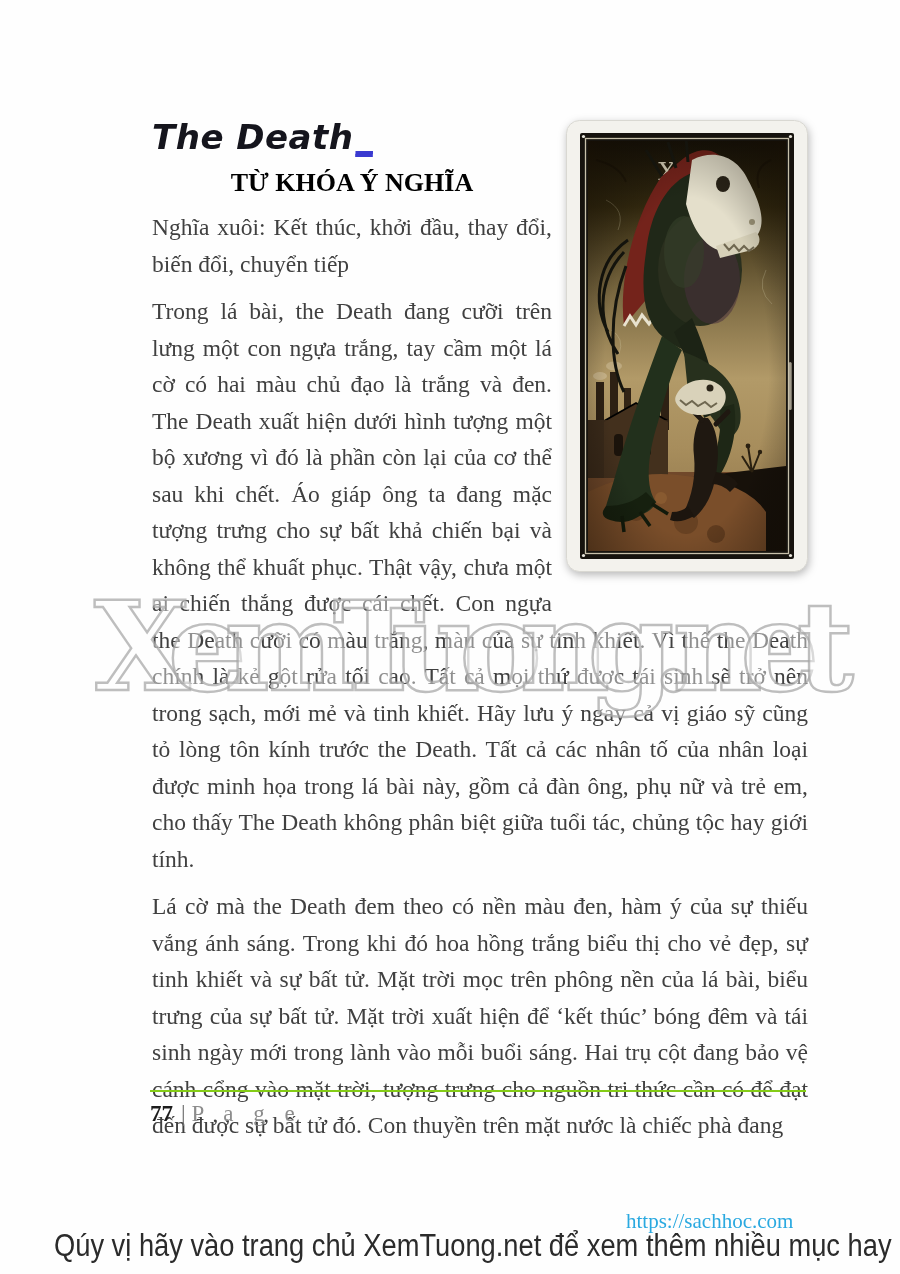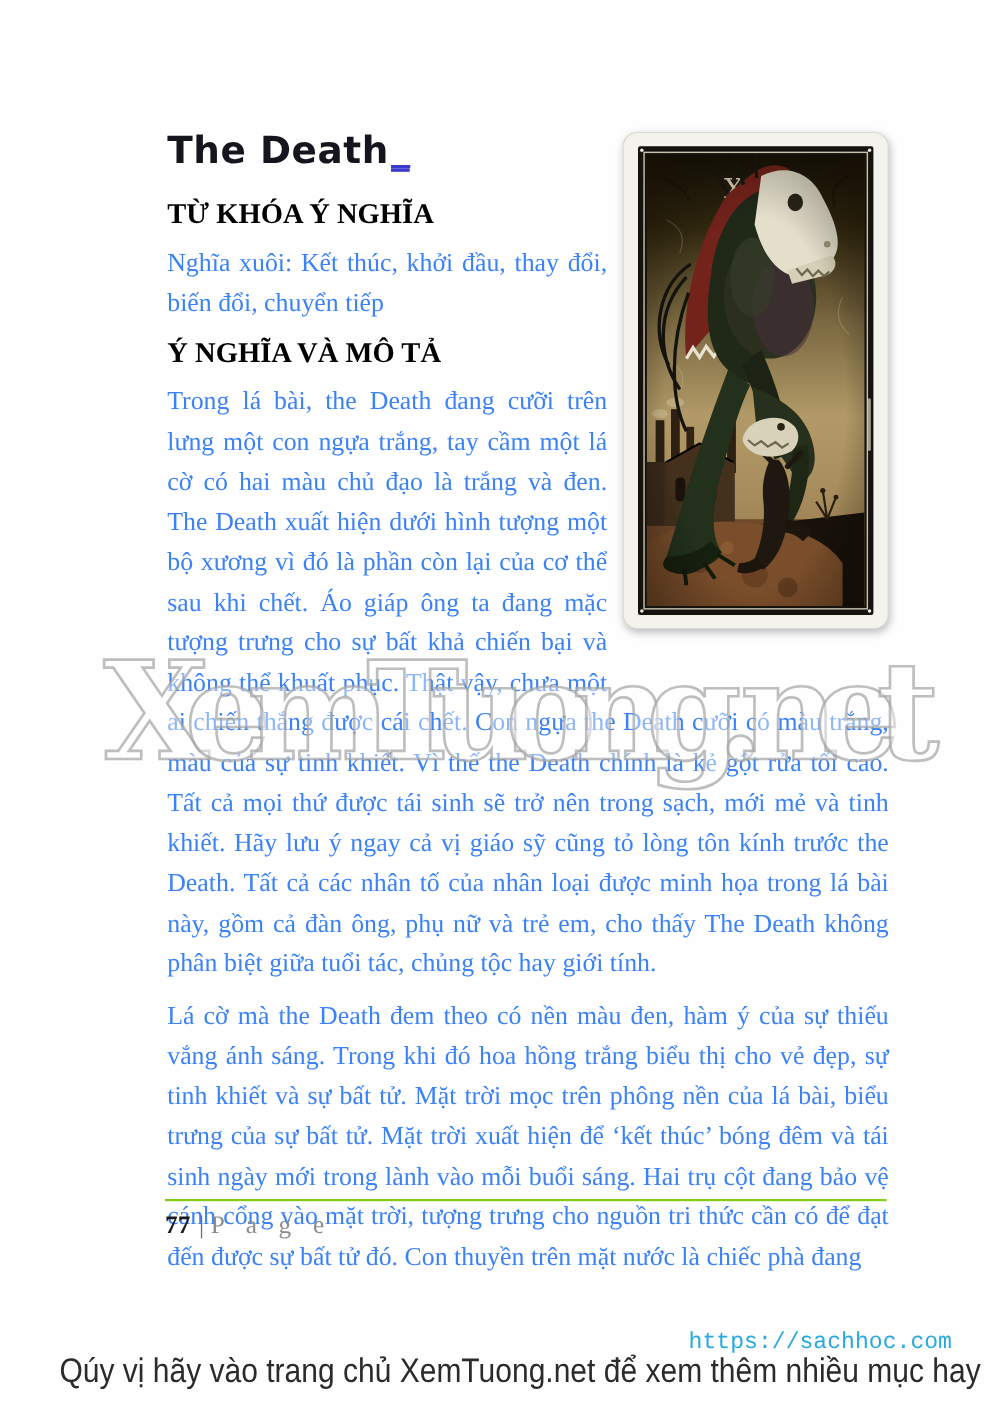--- a/index.html
+++ b/index.html
@@ -8,48 +8,49 @@
     font-family:"Liberation Serif", serif;color:#141414;
   }
   .page{position:absolute;inset:0;background:#fefefe;}
   .content{position:absolute;left:152px;top:118px;width:656px;}
   .card-float{
     float:right;width:242px;height:452px;margin:2px 0 44px 14px;
     filter:drop-shadow(1px 3px 4px rgba(0,0,0,0.28));
   }
   h1.doc-title{
     font-family:"DejaVu Sans", sans-serif;font-weight:bold;font-size:34px;
-    color:#15151d;margin:0 0 22px 0;letter-spacing:0.5px;line-height:1.15;
+    color:#15151d;margin:0 0 10px 0;letter-spacing:0.5px;line-height:1.15;font-style:italic;
   }
   .anchor-mark{color:#3a3ad0;font-weight:bold;text-decoration:underline;margin-left:2px;}
   h2.sect{
     font-size:26px;font-weight:bold;color:#000;margin:2px 0 11px 0;line-height:1.2;
     font-family:"Liberation Serif", serif;
+    text-align:center;
   }
   p.body{
-    font-size:23.5px;line-height:36.5px;text-align:justify;margin:0 0 11px 0;color:#3b82f6;
+    font-size:23.5px;line-height:36.5px;text-align:justify;margin:0 0 11px 0;color:#404040;
   }
   
   .watermark{
     position:absolute;left:84px;top:566px;width:780px;height:164px;
     pointer-events:none;z-index:5;text-align:right;
   }
   
   .footer{
     position:absolute;left:150px;top:1090px;width:656px;z-index:2;
     border-top:2px solid #84cc16;padding-top:9px;
     font-size:23px;
   }
   .footer .num{font-weight:bold;color:#1c1c1c;}
   .footer .div{color:#6e6e6e;margin:0 6px 0 8px;}
   .footer .pg{color:#8c8c8c;letter-spacing:7px;}
   
   .sachhoc-link{
     position:absolute;left:626px;top:1209px;z-index:3;
-    font-family:Liberation Mono, monospace;font-size:21px;color:#2aa9e0;
+    font-family:Liberation Serif, serif;font-size:21px;color:#2aa9e0;
     text-decoration:none;
   }
   .banner{
     position:absolute;left:0;top:1228px;width:900px;z-index:3;text-align:center;
     font-family:"Liberation Sans", sans-serif;font-size:31px;color:#2b2b2b;
     transform:scaleX(0.88);transform-origin:center;white-space:nowrap;
   }
 </style>
 </head>
 <body>
@@ -172,21 +173,20 @@
 
         <rect x="222.7" y="242" width="3" height="48" rx="1.5" fill="#cfc8b4" opacity="0.75"></rect>
       </svg>
     </div>
 
     <h1 class="doc-title"><span>The Death</span><span class="anchor-mark">_</span></h1>
 
     <h2 class="sect">TỪ KHÓA Ý NGHĨA</h2>
     <p class="body">Nghĩa xuôi: Kết thúc, khởi đầu, thay đổi, biến đổi, chuyển tiếp</p>
 
-    <h2 class="sect">Ý NGHĨA VÀ MÔ TẢ</h2>
     <p class="body">Trong lá bài, the Death đang cưỡi trên lưng một con ngựa trắng, tay cầm một lá cờ có hai màu chủ đạo là trắng và đen. The Death xuất hiện dưới hình tượng một bộ xương vì đó là phần còn lại của cơ thể sau khi chết. Áo giáp ông ta đang mặc tượng trưng cho sự bất khả chiến bại và không thể khuất phục. Thật vậy, chưa một ai chiến thắng được cái chết. Con ngựa the Death cưỡi có màu trắng, màu của sự tinh khiết. Vì thế the Death chính là kẻ gột rửa tối cao. Tất cả mọi thứ được tái sinh sẽ trở nên trong sạch, mới mẻ và tinh khiết. Hãy lưu ý ngay cả vị giáo sỹ cũng tỏ lòng tôn kính trước the Death. Tất cả các nhân tố của nhân loại được minh họa trong lá bài này, gồm cả đàn ông, phụ nữ và trẻ em, cho thấy The Death không phân biệt giữa tuổi tác, chủng tộc hay giới tính.</p>
     <p class="body">Lá cờ mà the Death đem theo có nền màu đen, hàm ý của sự thiếu vắng ánh sáng. Trong khi đó hoa hồng trắng biểu thị cho vẻ đẹp, sự tinh khiết và sự bất tử. Mặt trời mọc trên phông nền của lá bài, biểu trưng của sự bất tử. Mặt trời xuất hiện để ‘kết thúc’ bóng đêm và tái sinh ngày mới trong lành vào mỗi buổi sáng. Hai trụ cột đang bảo vệ cánh cổng vào mặt trời, tượng trưng cho nguồn tri thức cần có để đạt đến được sự bất tử đó. Con thuyền trên mặt nước là chiếc phà đang</p>
 
   </div>
 
   <div class="watermark">
     <svg width="780" height="164" viewBox="0 0 780 164" xmlns="http://www.w3.org/2000/svg">
       <text x="390" y="124" text-anchor="middle" textLength="760" font-family="DejaVu Serif, serif" font-size="124" font-weight="bold" fill="rgba(255,255,255,0.42)" stroke="#a3a3a3" stroke-opacity="0.7" stroke-width="2.4">XemTuong.net</text>
     </svg>
   </div>

